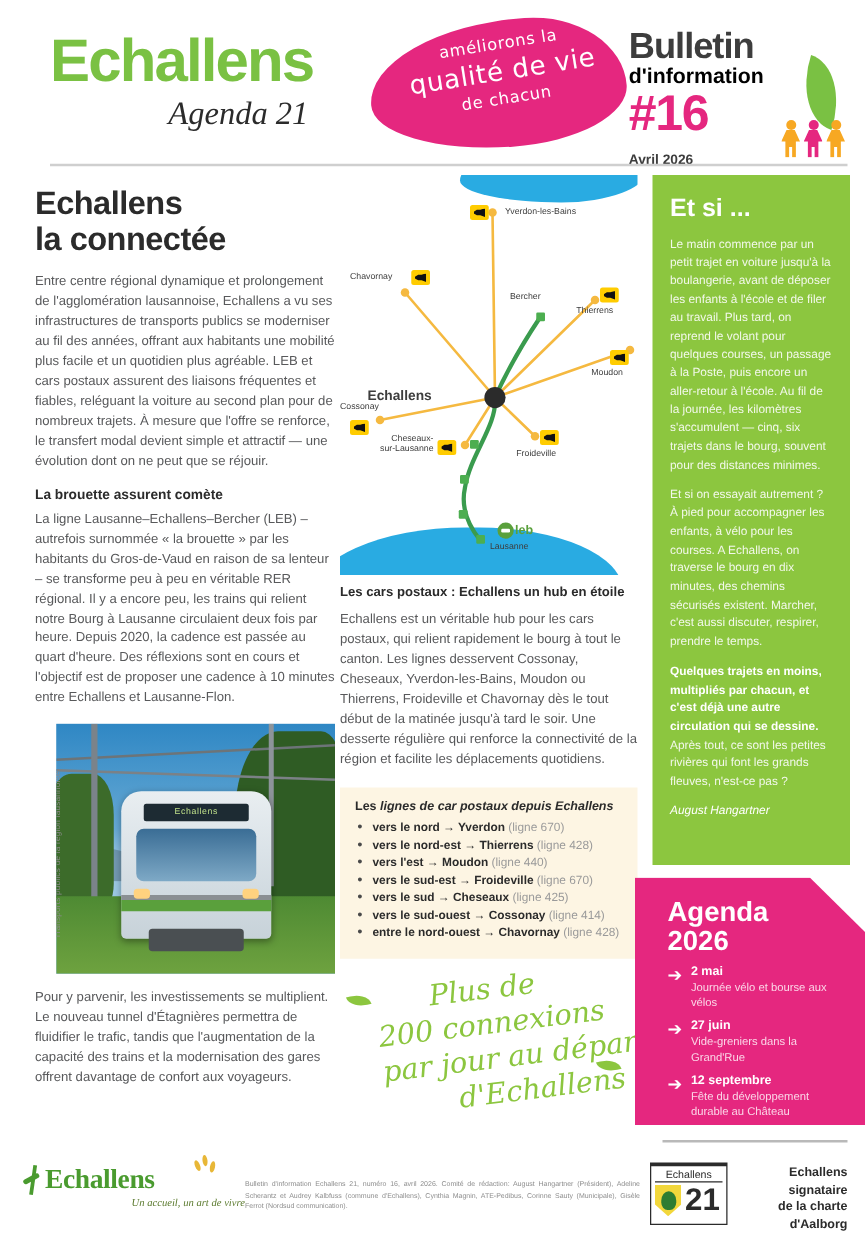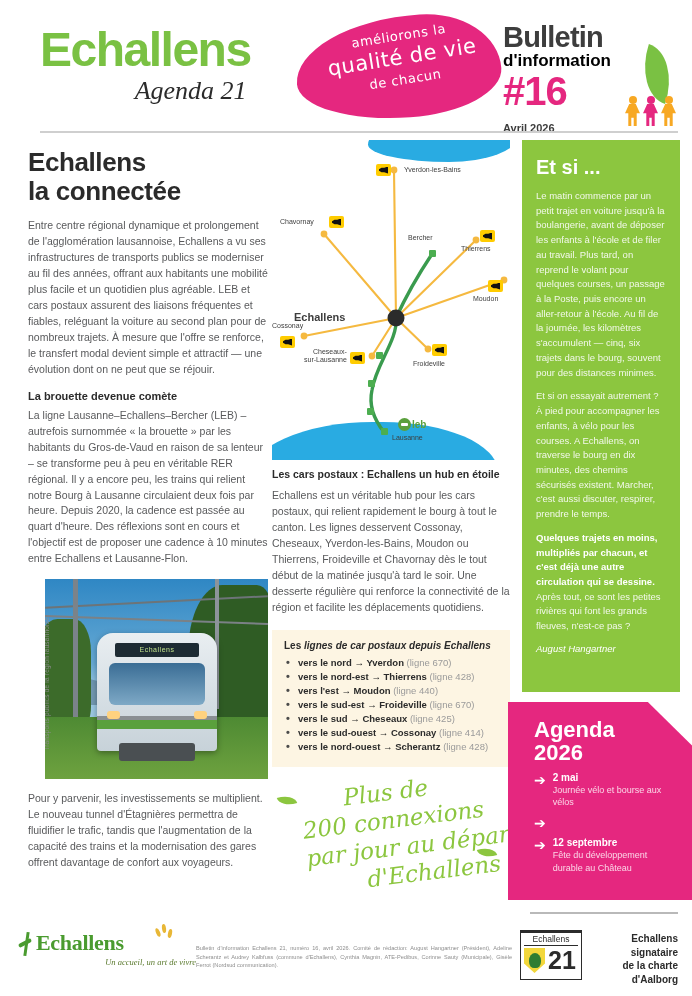--- a/index.html
+++ b/index.html
@@ -273,21 +273,21 @@
     </div>
     <div class="headrule"></div>
   </div>
 
   <div class="cols">
 
     <div class="col-left">
       <h1 class="title" style="white-space:pre-line">Echallens
 la connectée</h1>
       <p class="body">Entre centre régional dynamique et prolongement de l'agglomération lausannoise, Echallens a vu ses infrastructures de transports publics se moderniser au fil des années, offrant aux habitants une mobilité plus facile et un quotidien plus agréable. LEB et cars postaux assurent des liaisons fréquentes et fiables, reléguant la voiture au second plan pour de nombreux trajets. À mesure que l'offre se renforce, le transfert modal devient simple et attractif — une évolution dont on ne peut que se réjouir.</p>
-      <h3 class="sub">La brouette devenue comète</h3>
+      <h3 class="sub">La brouette assurent comète</h3>
       <p class="body">La ligne Lausanne–Echallens–Bercher (LEB) – autrefois surnommée « la brouette » par les habitants du Gros-de-Vaud en raison de sa lenteur – se transforme peu à peu en véritable RER régional. Il y a encore peu, les trains qui relient notre Bourg à Lausanne circulaient deux fois par heure. Depuis 2020, la cadence est passée au quart d'heure. Des réflexions sont en cours et l'objectif est de proposer une cadence à 10 minutes entre Echallens et Lausanne-Flon.</p>
 
       <div class="photo">
         <div class="sky"></div>
           <div class="hills"></div>
         <div class="treesL"></div>
           <div class="treesR"></div>
         <div class="wire1"></div>
           <div class="wire2"></div>
         <div class="pole1"></div>
@@ -389,21 +389,21 @@
         <h4>
           <span>Les </span><em>lignes de car postaux depuis Echallens</em>
         </h4>
         <ul>
           <li><span>vers le nord → Yverdon</span> <span class="ln">(ligne 670)</span></li>
           <li><span>vers le nord-est → Thierrens</span> <span class="ln">(ligne 428)</span></li>
           <li><span>vers l'est → Moudon</span> <span class="ln">(ligne 440)</span></li>
           <li><span>vers le sud-est → Froideville</span> <span class="ln">(ligne 670)</span></li>
           <li><span>vers le sud → Cheseaux</span> <span class="ln">(ligne 425)</span></li>
           <li><span>vers le sud-ouest → Cossonay</span> <span class="ln">(ligne 414)</span></li>
-          <li><span>vers le nord-ouest → Scherantz</span> <span class="ln">(ligne 428)</span></li>
+          <li><span>entre le nord-ouest → Chavornay</span> <span class="ln">(ligne 428)</span></li>
         </ul>
       </div>
 
       <div class="script">
         <div class="leaf-s leaf-s1"></div>
         <div class="leaf-s leaf-s2"></div>
         <div class="script-text">
           <div style="margin-left:44px">Plus de</div>
           <div>200 connexions</div>
           <div>par jour au départ</div>
@@ -430,20 +430,24 @@
     </h2>
     <div class="item">
       <div class="arrow">➔</div>
       <div>
         <div class="date">2 mai</div>
         <div class="desc">Journée vélo et bourse aux vélos</div>
       </div>
     </div>
     <div class="item">
       <div class="arrow">➔</div>
+      <div>
+        <div class="date">27 juin</div>
+        <div class="desc">Vide-greniers dans la Grand'Rue</div>
+      </div>
     </div>
     <div class="item">
       <div class="arrow">➔</div>
       <div>
         <div class="date">12 septembre</div>
         <div class="desc">Fête du développement durable au Château</div>
       </div>
     </div>
   </div>
 

